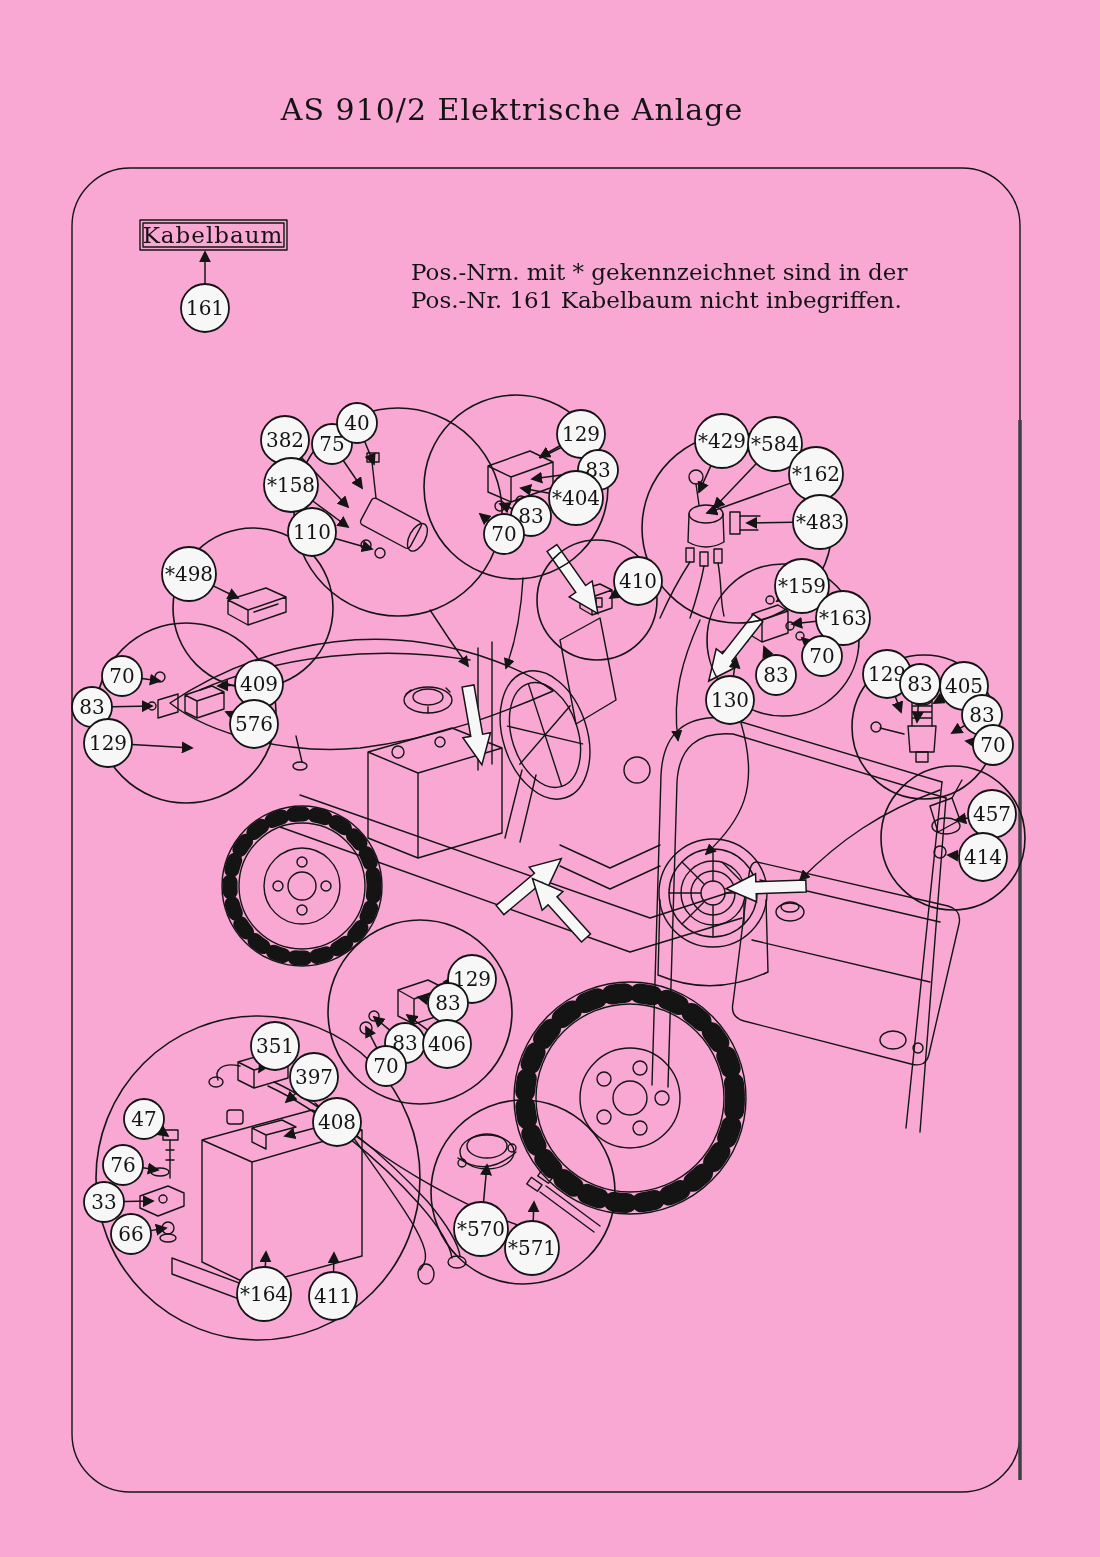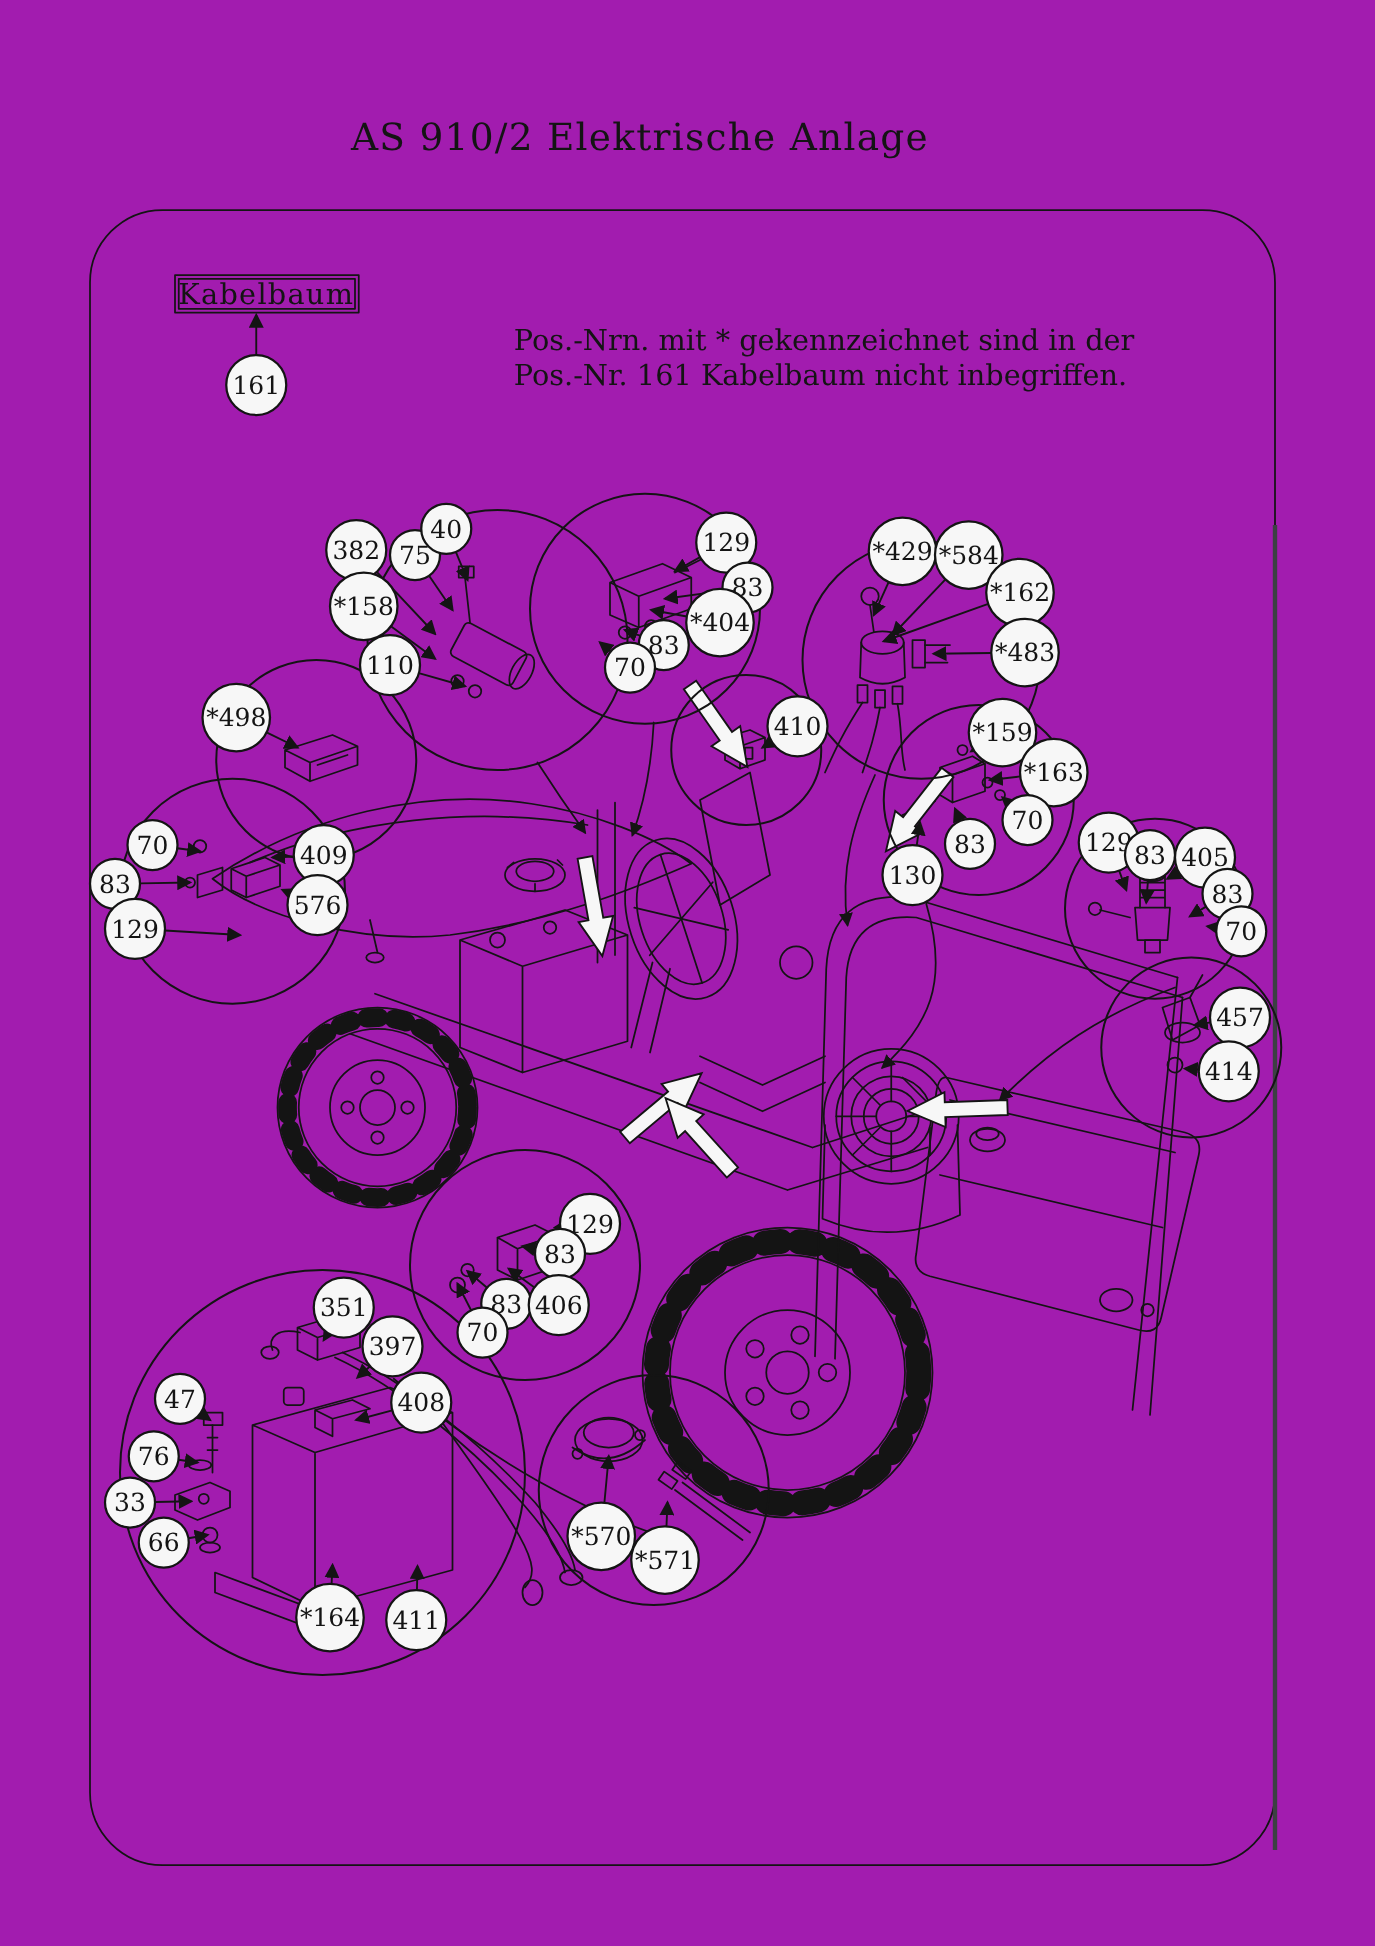--- a/index.html
+++ b/index.html
@@ -1,17 +1,17 @@
 <!DOCTYPE html>
 <html><head>
 <meta charset="utf-8">
 <style>
   html,body{margin:0;padding:0;}
   body{background:#eceff1;font-family:"DejaVu Serif",serif;}
-  .page{position:relative;width:1100px;height:1557px;margin:0 auto;background:#a21caf;overflow:hidden;}
+  .page{position:relative;width:1100px;height:1557px;margin:0 auto;background:#f9a8d4;overflow:hidden;}
   svg{display:block;}
   .ink{stroke:#141414;fill:none;stroke-width:1.4;stroke-linecap:round;stroke-linejoin:round;}
   .bubble{fill:none;stroke:#141414;stroke-width:1.6;}
   .leader{stroke:#141414;stroke-width:1.5;}
   .callout circle{fill:#f7f7f7;stroke:#141414;stroke-width:1.8;}
   .callout text{font-family:"DejaVu Serif",serif;font-size:20px;fill:#141414;stroke:none;}
   .titleText{font-family:"DejaVu Serif",serif;font-size:30px;fill:#141414;letter-spacing:1px;}
   .noteText{font-family:"DejaVu Serif",serif;font-size:23px;fill:#141414;}
   .boxText{font-family:"DejaVu Serif",serif;font-size:23px;fill:#141414;letter-spacing:1px;}
   .blockArrow{fill:#f7f7f7;stroke:#141414;stroke-width:1.5;}

